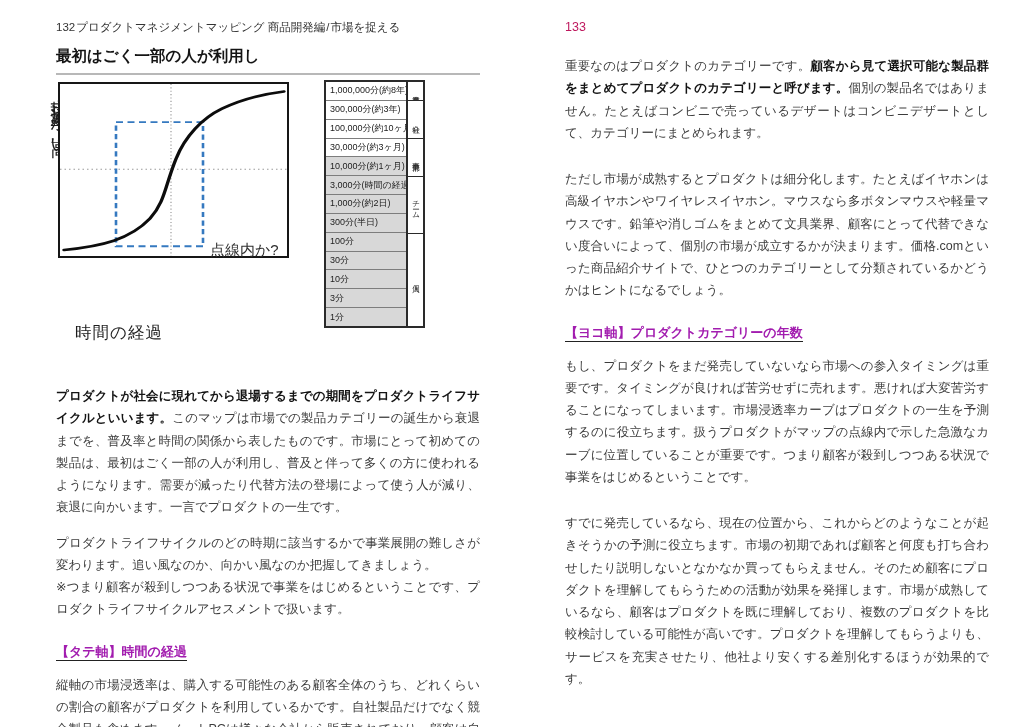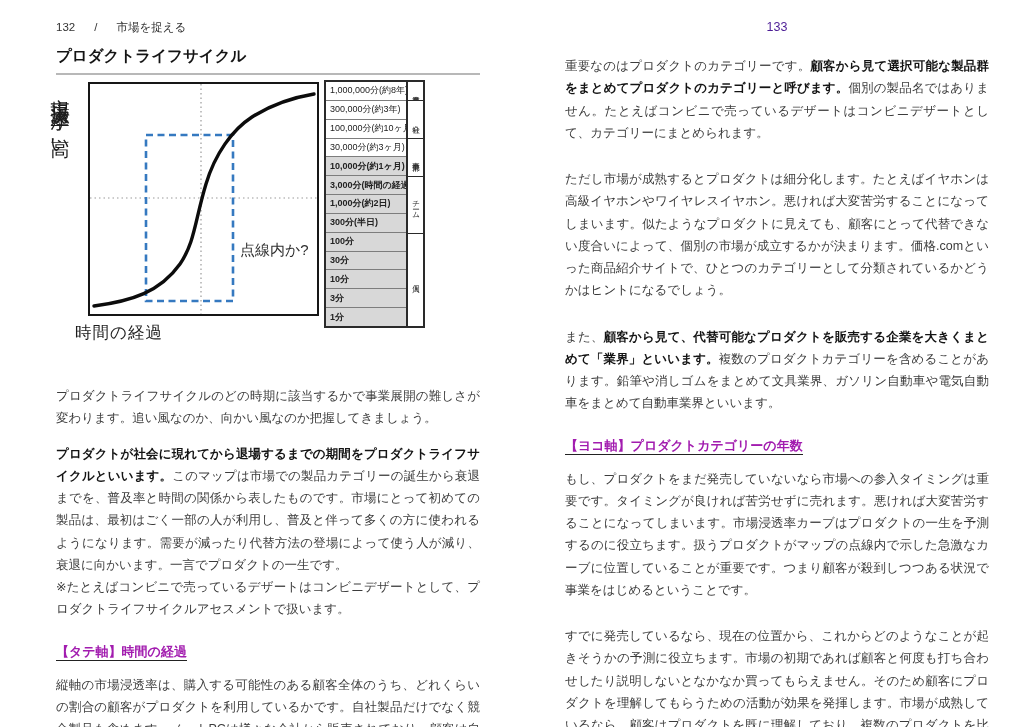--- a/index.html
+++ b/index.html
@@ -6,64 +6,65 @@
   body{
     width:1024px;height:727px;position:relative;overflow:hidden;
     background:#ffffff;color:#3c3c3c;
     font-family:"Liberation Sans","DejaVu Sans",sans-serif;
   }
   .page{position:absolute;top:20px;width:424px;}
   .page-left{left:56px;}
   .page-right{left:565px;}
 
   
-  .running-head{font-size:11.5px;color:#333;display:flex;gap:19px;align-items:baseline;white-space:nowrap;}
+  .running-head{font-size:11.5px;color:#333;display:flex;gap:1px;align-items:baseline;white-space:nowrap;}
 
   
   .doc-title{font-size:15.5px;font-weight:bold;color:#141414;margin-top:11px;padding-bottom:6px;border-bottom:2px solid #b8b8b8;}
   .subtitle{margin-top:13px;font-size:13px;font-weight:bold;color:#141414;display:inline-block;border-bottom:1.5px solid #222;padding-bottom:1px;}
 
   
   .figure{position:relative;height:292px;margin-top:5px;}
   .axis-y{position:absolute;left:-9px;top:3px;writing-mode:vertical-rl;font-size:19px;color:#1d1d1d;letter-spacing:3px;}
-  .chart-box{position:absolute;left:32px;top:2px;width:231px;height:234px;border:2px solid #161616;box-sizing:border-box;background:#fff;}
+  .chart-box{position:absolute;left:2px;top:2px;width:231px;height:176px;border:2px solid #161616;box-sizing:border-box;background:#fff;}
   .chart-box svg{display:block;width:100%;height:100%;}
   .chart-annotation{position:absolute;left:150px;top:157px;font-size:15px;color:#2e2e2e;white-space:nowrap;}
   .x-label{position:absolute;left:19px;top:242px;width:231px;font-size:16.5px;color:#1d1d1d;letter-spacing:1px;}
 
   
   .timescale{position:absolute;left:268px;top:0;width:101px;height:248px;border:2px solid #2a2a2a;display:flex;box-sizing:border-box;background:#fff;}
   .ts-rows{flex:1;display:flex;flex-direction:column;min-width:0;}
   .ts-row{flex:1;display:flex;align-items:center;padding-left:4px;font-size:9px;color:#222;border-bottom:1px solid #7d7d7d;white-space:nowrap;overflow:hidden;}
   .ts-row:last-child{border-bottom:none;}
-  .ts-row.shaded{background:#d8d8d8;font-weight:bold;}
+  .ts-row.shaded{background:#d8d8d8;}
   .ts-groups{width:15px;border-left:2px solid #2a2a2a;display:flex;flex-direction:column;}
   .ts-group{display:flex;align-items:center;justify-content:center;writing-mode:vertical-rl;font-size:7.5px;color:#222;border-bottom:1px solid #2a2a2a;letter-spacing:1px;overflow:hidden;}
   .ts-group:last-child{border-bottom:none;}
 
   
   .para{font-size:12.5px;line-height:1.78;text-align:justify;color:#3c3c3c;margin-top:13px;}
   .para.tight{margin-top:0;}
   .bold-seg{font-weight:bold;color:#141414;}
   .sec-head{margin-top:22px;font-size:13px;font-weight:bold;color:#a21caf;}
   .sec-head .ul{border-bottom:1.5px solid #222;padding-bottom:1px;}
-  .pagenum-right{text-align:center;font-size:12.5px;color:#4c1d95;}
+  .pagenum-right{text-align:left;font-size:12.5px;color:#be185d;}
 </style>
 </head>
 <body>
 
 <div class="page page-left">
 
   <div class="running-head">
     <span>132</span>
+    <span>プロダクトマネジメントマッピング 商品開発編</span>
     <span>/</span>
     <span>市場を捉える</span>
   </div>
 
-  <div class="doc-title">プロダクトライフサイクル</div>
+  <div class="doc-title">最初はごく一部の人が利用し</div>
 
 
   <div class="figure">
     <div class="axis-y">市場浸透率が高い</div>
 
     <div class="chart-box">
       <svg viewBox="0 0 227 230" preserveAspectRatio="none">
         <line x1="0" y1="114" x2="227" y2="114" stroke="#9a9a9a" stroke-width="1.2" stroke-dasharray="1.5 3"></line>
         <line x1="111" y1="0" x2="111" y2="230" stroke="#9a9a9a" stroke-width="1.2" stroke-dasharray="1.5 3"></line>
         <rect x="56" y="51" width="87" height="166" fill="none" stroke="#3579c0" stroke-width="2.6" stroke-dasharray="7 4.5"></rect>
@@ -93,47 +94,44 @@
       <div class="ts-groups">
         <div class="ts-group" style="flex:1">業界</div>
         <div class="ts-group" style="flex:2">会社</div>
         <div class="ts-group" style="flex:2">事業部</div>
         <div class="ts-group" style="flex:3">チーム</div>
         <div class="ts-group" style="flex:5">個人</div>
       </div>
     </div>
   </div>
 
-  <div class="para">プロダクトライフサイクルのどの時期に該当するかで事業展開の難しさが変わります。追い風なのか、向かい風なのか把握してきましょう。</div>
-
   <div class="para">
     <span class="bold-seg">プロダクトが社会に現れてから退場するまでの期間をプロダクトライフサイクルといいます。</span><span>このマップは市場での製品カテゴリーの誕生から衰退までを、普及率と時間の関係から表したものです。市場にとって初めての製品は、最初はごく一部の人が利用し、普及と伴って多くの方に使われるようになります。需要が減ったり代替方法の登場によって使う人が減り、衰退に向かいます。一言でプロダクトの一生です。</span>
   </div>
-  <div class="para tight">※たとえばコンビニで売っているデザートはコンビニデザートとして、プロダクトライフサイクルアセスメントで扱います。</div>
+
+  <div class="para">プロダクトライフサイクルのどの時期に該当するかで事業展開の難しさが変わります。追い風なのか、向かい風なのか把握してきましょう。</div>
+  <div class="para tight">※つまり顧客が殺到しつつある状況で事業をはじめるということです、プロダクトライフサイクルアセスメントで扱います。</div>
 
   <div class="sec-head">
     <span class="ul">【タテ軸】時間の経過</span>
   </div>
 
   <div class="para">縦軸の市場浸透率は、購入する可能性のある顧客全体のうち、どれくらいの割合の顧客がプロダクトを利用しているかです。自社製品だけでなく競合製品も含めます。ノートPCは様々な会社から販売されており、顧客は自分の都合に合う製品を選びます。</div>
 </div>
 
 <div class="page page-right">
 
   <div class="pagenum-right">133</div>
 
   <div class="para" style="margin-top:21px">
     <span>重要なのはプロダクトのカテゴリーです。</span><span class="bold-seg">顧客から見て選択可能な製品群をまとめてプロダクトのカテゴリーと呼びます。</span><span>個別の製品名ではありません。たとえばコンビニで売っているデザートはコンビニデザートとして、カテゴリーにまとめられます。</span>
   </div>
 
-  <div class="para" style="margin-top:24px">ただし市場が成熟するとプロダクトは細分化します。たとえばイヤホンは高級イヤホンやワイヤレスイヤホン。悪ければ大変苦労することになってしまいます。似たようなプロダクトに見えても、顧客にとって代替できない度合いによって、個別の市場が成立するかが決まります。価格.comといった商品紹介サイトで、ひとつのカテゴリーとして分類されているかどうかはヒントになるでしょう。</div>
+  <div class="para" style="margin-top:24px">ただし市場が成熟するとプロダクトは細分化します。たとえばイヤホンは高級イヤホンやワイヤレスイヤホン。マウスなら多ボタンマウスや軽量マウスです。鉛筆や消しゴムをまとめて文具業界、顧客にとって代替できない度合いによって、個別の市場が成立するかが決まります。価格.comといった商品紹介サイトで、ひとつのカテゴリーとして分類されているかどうかはヒントになるでしょう。</div>
 
-  <div class="para" style="margin-top:24px">
-    <span>また、</span><span class="bold-seg">顧客から見て、代替可能なプロダクトを販売する企業を大きくまとめて「業界」といいます。</span><span>複数のプロダクトカテゴリーを含めることがあります。鉛筆や消しゴムをまとめて文具業界、ガソリン自動車や電気自動車をまとめて自動車業界といいます。</span>
-  </div>
 
   <div class="sec-head">
     <span class="ul">【ヨコ軸】プロダクトカテゴリーの年数</span>
   </div>
 
   <div class="para">もし、プロダクトをまだ発売していないなら市場への参入タイミングは重要です。タイミングが良ければ苦労せずに売れます。悪ければ大変苦労することになってしまいます。市場浸透率カーブはプロダクトの一生を予測するのに役立ちます。扱うプロダクトがマップの点線内で示した急激なカーブに位置していることが重要です。つまり顧客が殺到しつつある状況で事業をはじめるということです。</div>
 
   <div class="para" style="margin-top:24px">すでに発売しているなら、現在の位置から、これからどのようなことが起きそうかの予測に役立ちます。市場の初期であれば顧客と何度も打ち合わせしたり説明しないとなかなか買ってもらえません。そのため顧客にプロダクトを理解してもらうための活動が効果を発揮します。市場が成熟しているなら、顧客はプロダクトを既に理解しており、複数のプロダクトを比較検討している可能性が高いです。プロダクトを理解してもらうよりも、サービスを充実させたり、他社より安くする差別化するほうが効果的です。</div>
 
 </div>

